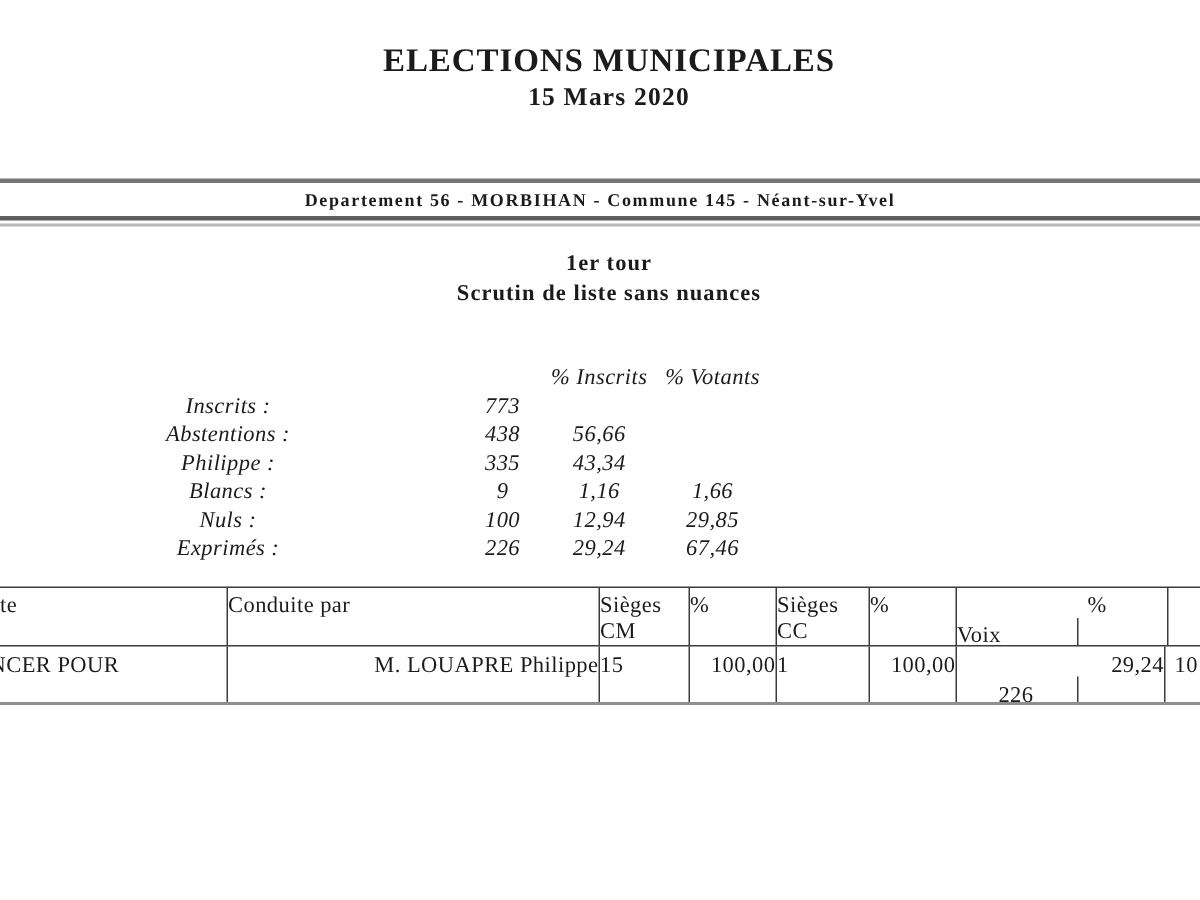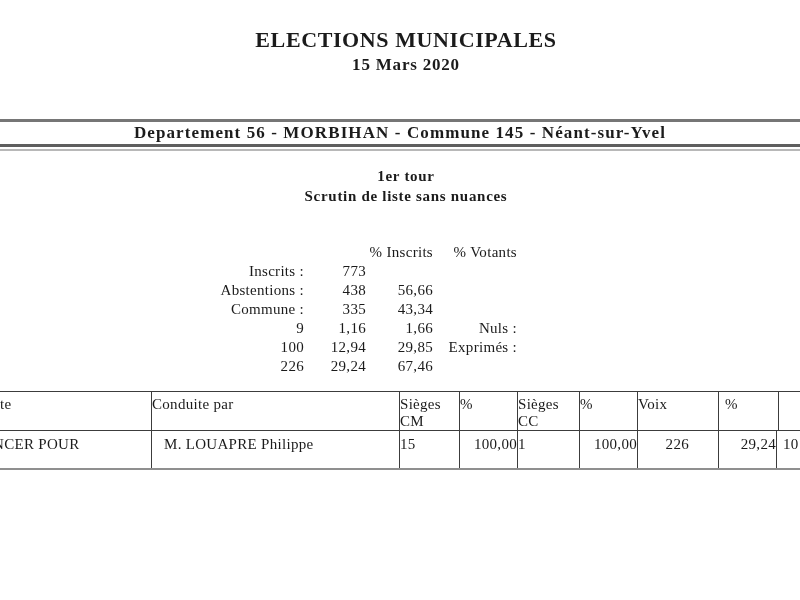--- a/index.html
+++ b/index.html
@@ -22,38 +22,38 @@
   .doc-date {
     top: 55px;
     font-size: 17px; font-weight: bold; letter-spacing: 0.8px;
   }
 
   .banner {
     position: absolute; top: 119px; left: 0; width: 800px;
     border-top: 3px solid #767676;
     border-bottom: 3px solid #5e5e5e;
     text-align: center;
-    font-size: 17px; font-weight: bold; letter-spacing: 1.1px;
+    font-size: 12px; font-weight: bold; letter-spacing: 1.1px;
     line-height: 22px;
   }
   .banner-underline {
     position: absolute; top: 149px; left: 0; width: 800px; height: 2px;
     background: #b8b8b8;
   }
 
   .round-block { top: 166px; font-size: 15px; font-weight: bold; letter-spacing: 0.7px; line-height: 20px; }
 
   
   .stats {
     position: absolute; top: 243px; left: 0;
     display: grid;
     grid-template-columns: 304px 62px 67px 84px;
     font-size: 15px; letter-spacing: 0.3px; line-height: 19px;
   }
-  .s-cell { text-align: right; white-space: pre; }
+  .s-cell { text-align: center; white-space: pre; font-style: italic; }
 
   
   .rtable {
     position: absolute; left: -170px; top: 391px; width: 1007px;
     border-top: 1px solid #3c3c3c;
     border-bottom: 2px solid #8f8f8f;
     font-size: 15px; letter-spacing: 0.3px;
   }
   .trow { display: flex; }
   .trow.header { border-bottom: 1px solid #3c3c3c; height: 38px; }
@@ -65,28 +65,28 @@
     padding-top: 4px; line-height: 17px;
     overflow: hidden; white-space: nowrap;
   }
   .tcell span { display: block; }
   .c-liste { width: 322px; }
   .c-cond  { width: 248px; }
   .c-scm   { width: 60px; }
   .c-p1    { width: 58px; }
   .c-scc   { width: 62px; }
   .c-p2    { width: 58px; }
-  .c-voix  { width: 81px; }
+  .c-voix  { width: 81px; margin-top: 20px; }
   .c-pins  { width: 58px; }
   .c-pexp  { width: 60px; }
   .h-liste { text-align: left; padding-left: 170px; }
   .h-pexp  { text-align: left; padding-left: 6px; }
   .trow.data .tcell { padding-top: 5px; }
   .d-liste { text-align: left; padding-left: 163px; }
-  .d-cond  { text-align: left; padding-left: 12px; }
+  .d-cond  { text-align: right; padding-left: 12px; }
   .d-p1, .d-p2, .d-pins { text-align: right; padding-left: 3px; }
   .d-voix  { text-align: right; padding-right: 29px; }
   .d-pexp  { text-align: left; padding-left: 6px; }
 </style>
 </head>
 <body>
 
 <div class="page">
 
   <div class="centered doc-title">ELECTIONS MUNICIPALES</div>
@@ -109,25 +109,26 @@
     <div class="s-cell">Inscrits :</div>
     <div class="s-cell">773</div>
     <div class="s-cell"></div>
     <div class="s-cell"></div>
 
     <div class="s-cell">Abstentions :</div>
     <div class="s-cell">438</div>
     <div class="s-cell">56,66</div>
     <div class="s-cell"></div>
 
-    <div class="s-cell">Commune :</div>
+    <div class="s-cell">Philippe :</div>
     <div class="s-cell">335</div>
     <div class="s-cell">43,34</div>
     <div class="s-cell"></div>
 
+    <div class="s-cell">Blancs :</div>
     <div class="s-cell">9</div>
     <div class="s-cell">1,16</div>
     <div class="s-cell">1,66</div>
 
     <div class="s-cell">Nuls :</div>
     <div class="s-cell">100</div>
     <div class="s-cell">12,94</div>
     <div class="s-cell">29,85</div>
 
     <div class="s-cell">Exprimés :</div>

